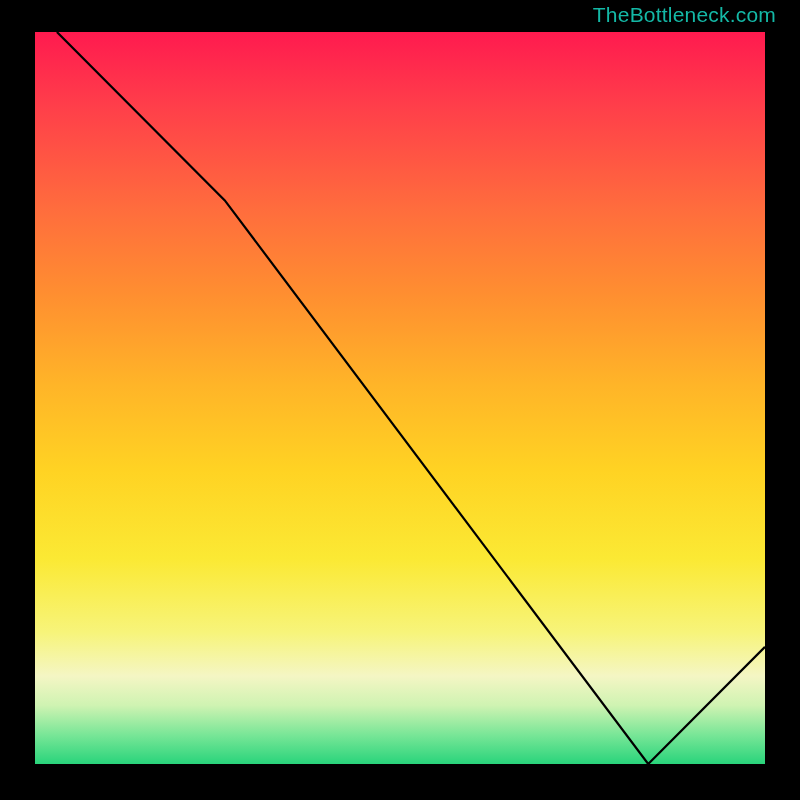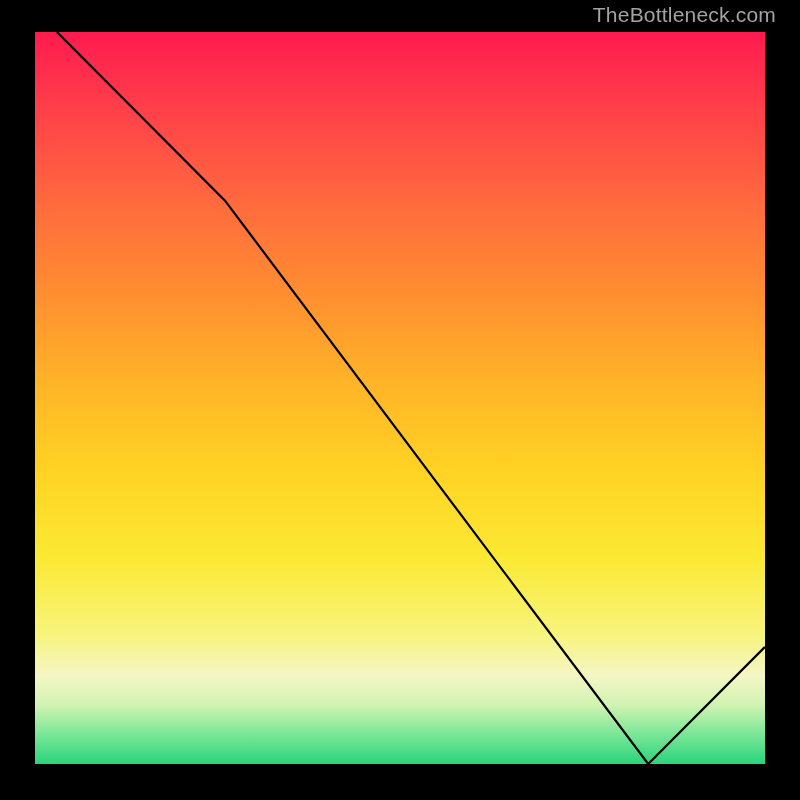--- a/index.html
+++ b/index.html
@@ -2,21 +2,21 @@
 <html><head>
 <meta charset="utf-8">
 <style>
   * { margin: 0; padding: 0; box-sizing: border-box; }
   html, body { width: 800px; height: 800px; background: #000; overflow: hidden; }
   .wrap { position: relative; width: 800px; height: 800px; }
   .attribution {
     position: absolute;
     top: 3px;
     right: 24px;
-    color: #a3a3a3;
+    color: #14b8a6;
     font-family: Arial, Helvetica, sans-serif;
     font-size: 21px;
     letter-spacing: 0.2px;
   }
   .plot-frame {
     position: absolute;
     left: 35px;
     top: 32px;
     width: 730px;
     height: 732px;

